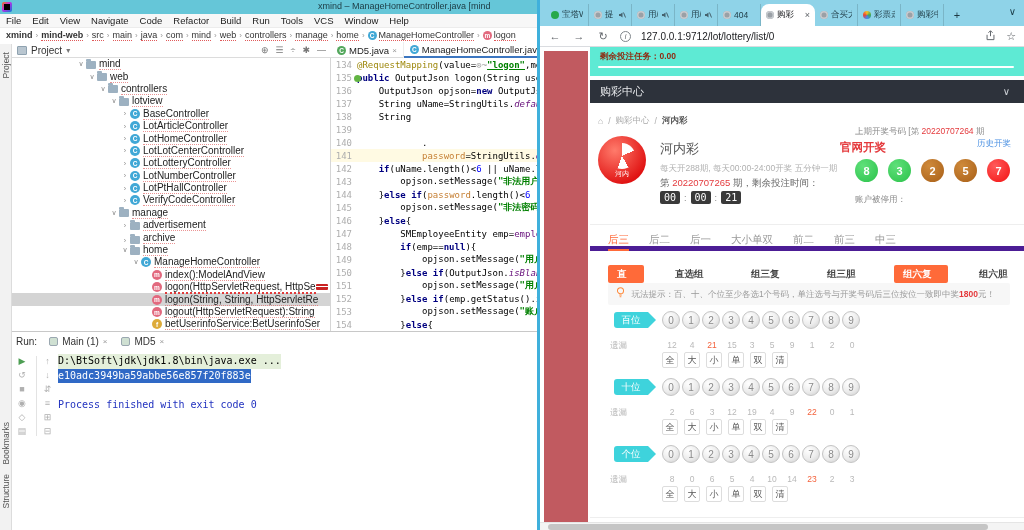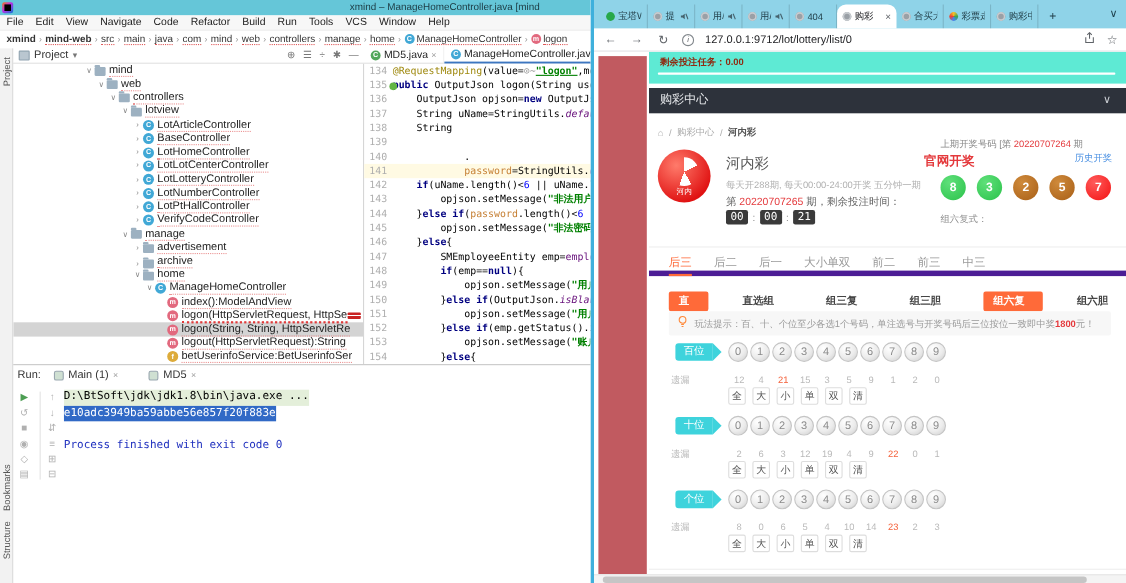--- a/index.html
+++ b/index.html
@@ -287,26 +287,26 @@
           <span class="lbl">controllers</span>
         </div>
         <div class="trow" style="padding-left: 97px;">
           <span class="chev">∨</span>
           <span class="ico folder"></span>
           <span class="lbl">lotview</span>
         </div>
         <div class="trow" style="padding-left: 108px;">
           <span class="chev">›</span>
           <span class="ico circ cls">C</span>
+          <span class="lbl">BaseController</span>
+        </div>
+        <div class="trow" style="padding-left: 108px;">
+          <span class="chev">›</span>
+          <span class="ico circ cls">C</span>
           <span class="lbl">LotArticleController</span>
-        </div>
-        <div class="trow" style="padding-left: 108px;">
-          <span class="chev">›</span>
-          <span class="ico circ cls">C</span>
-          <span class="lbl">BaseController</span>
         </div>
         <div class="trow" style="padding-left: 108px;">
           <span class="chev">›</span>
           <span class="ico circ cls">C</span>
           <span class="lbl">LotHomeController</span>
         </div>
         <div class="trow" style="padding-left: 108px;">
           <span class="chev">›</span>
           <span class="ico circ cls">C</span>
           <span class="lbl">LotLotCenterController</span>
@@ -407,21 +407,21 @@
         <div class="cl"><span class="gut">150</span><span class="codetxt"><span class="t-pln">        }</span><span class="t-kw">else if</span><span class="t-pln">(OutputJson.</span><span class="t-stat">isBlank</span></span></div>
         <div class="cl"><span class="gut">151</span><span class="codetxt"><span class="t-pln">            opjson.setMessage(</span><span class="t-str">"用户名或密</span></span></div>
         <div class="cl"><span class="gut">152</span><span class="codetxt"><span class="t-pln">        }</span><span class="t-kw">else if</span><span class="t-pln">(emp.getStatus().intVal</span></span></div>
         <div class="cl"><span class="gut">153</span><span class="codetxt"><span class="t-pln">            opjson.setMessage(</span><span class="t-str">"账户被停用</span></span></div>
         <div class="cl"><span class="gut">154</span><span class="codetxt"><span class="t-pln">        }</span><span class="t-kw">else</span><span class="t-pln">{</span></span></div>
       </div>
   </div>
   <div class="run-panel">
     <div class="run-header">
       <span class="run-label">Run:</span>
-      <span id="run-tabs" style="display:inline-flex;gap:28px">
+      <span id="run-tabs" style="display:inline-flex;gap:14px">
           <span class="runtab">
             <span class="runtab-ico"></span>
             <span>Main (1)</span>
             <span class="x">×</span>
           </span>
           <span class="runtab">
             <span class="runtab-ico"></span>
             <span>MD5</span>
             <span class="x">×</span>
           </span>
@@ -572,21 +572,21 @@
         <span>上期开奖号码 [第 </span><span class="red">20220707264</span><span> 期</span>
       </div>
       <a class="lot-history">历史开奖</a>
       <div class="lot-balls" id="result-balls">
           <span class="rball rb-green">8</span>
           <span class="rball rb-green">3</span>
           <span class="rball rb-brown">2</span>
           <span class="rball rb-brown">5</span>
           <span class="rball rb-red">7</span>
         </div>
-      <div class="lot-form">组六复式：</div>
+      <div class="lot-form">账户被停用：</div>
 
       <div class="sec-divider"></div>
       <div class="play-tabs" id="play-tabs">
           <span class="ptab active">后三</span>
           <span class="ptab">后二</span>
           <span class="ptab">后一</span>
           <span class="ptab">大小单双</span>
           <span class="ptab">前二</span>
           <span class="ptab">前三</span>
           <span class="ptab">中三</span>

